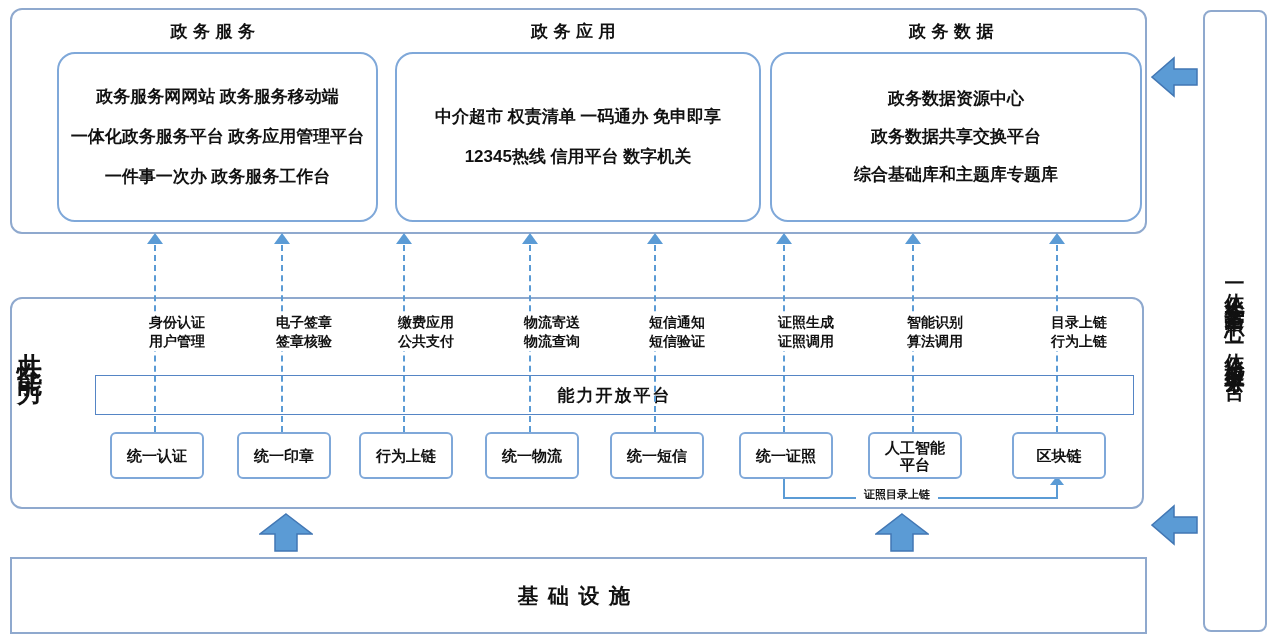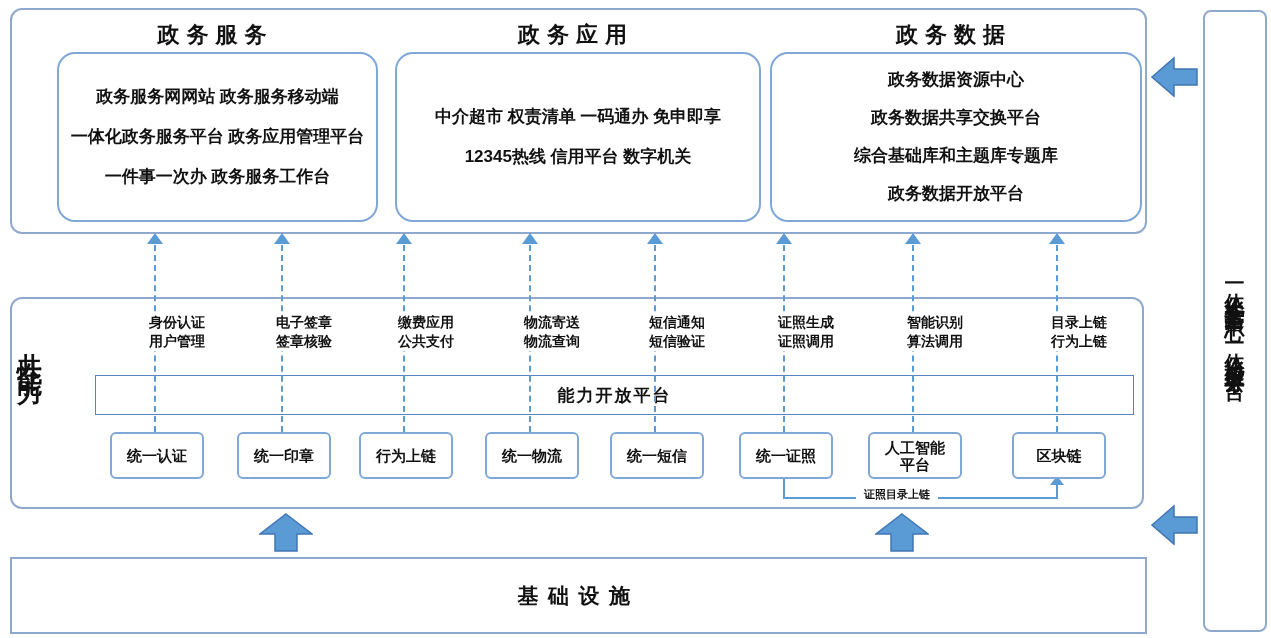--- a/index.html
+++ b/index.html
@@ -7,21 +7,21 @@
     position:relative;width:1271px;height:638px;background:#fff;overflow:hidden;
     font-family:"Liberation Sans","DejaVu Sans",sans-serif;font-weight:bold;color:#111;
     --bl:#8fa9ce;        
     --bb:#7fa8d9;        
     --accent:#5b9bd5;    
     --bandb:#5585c5;     
   }
   
   .top-container{position:absolute;left:10px;top:8px;width:1133px;height:222px;
     border:2px solid var(--bl);border-radius:12px;background:#fff;}
-  .panel-title{position:absolute;top:10px;font-size:22px;letter-spacing:.32em;text-align:center;white-space:nowrap;}
+  .panel-title{position:absolute;top:10px;font-size:17px;letter-spacing:.32em;text-align:center;white-space:nowrap;}
   .t1{left:45px;width:317px;}
   .t2{left:383px;width:362px;}
   .t3{left:758px;width:368px;}
   .top-box{position:absolute;top:42px;height:166px;border:2px solid var(--bb);border-radius:18px;background:#fff;
     display:flex;flex-direction:column;justify-content:center;align-items:center;text-align:center;font-size:17px;}
   .b1{left:45px;width:317px;}
   .b2{left:383px;width:362px;}
   .b3{left:758px;width:368px;}
   .lines3 .tl{line-height:40px;white-space:nowrap;}
   .lines4 .tl{line-height:38px;white-space:nowrap;}
@@ -79,21 +79,20 @@
       <div class="tl">一件事一次办 政务服务工作台</div>
     </div>
     <div class="top-box b2 lines3">
       <div class="tl">中介超市 权责清单 一码通办 免申即享</div>
       <div class="tl">12345热线 信用平台 数字机关</div>
     </div>
     <div class="top-box b3 lines4">
       <div class="tl">政务数据资源中心</div>
       <div class="tl">政务数据共享交换平台</div>
       <div class="tl">综合基础库和主题库专题库</div>
-      <div class="tl">政务数据开放平台</div>
     </div>
   </div>
 
   <div class="mid-container"></div>
   <div class="side-label">共性能力</div>
   <div class="band">能力开放平台</div>
 
   <div class="cap-col" style="left:92px">
     <div class="dash-line"></div>
     <div class="dash-arrow"></div>

